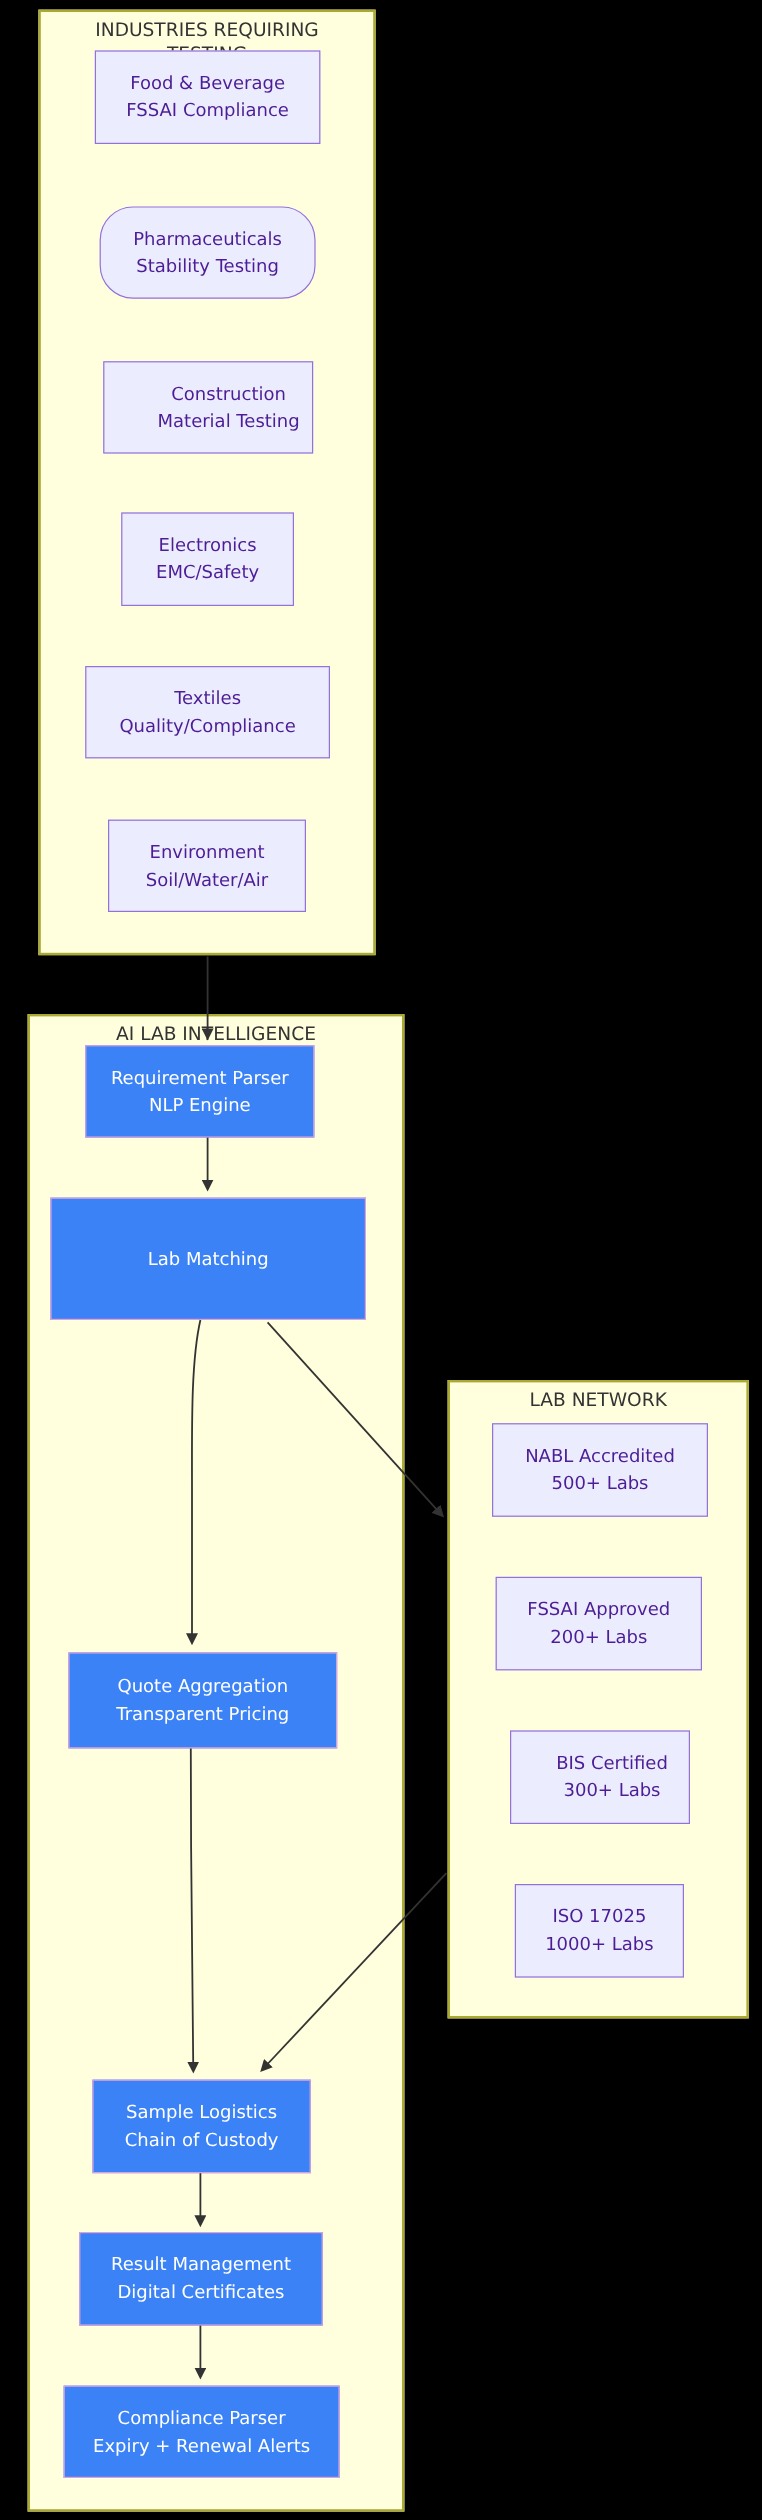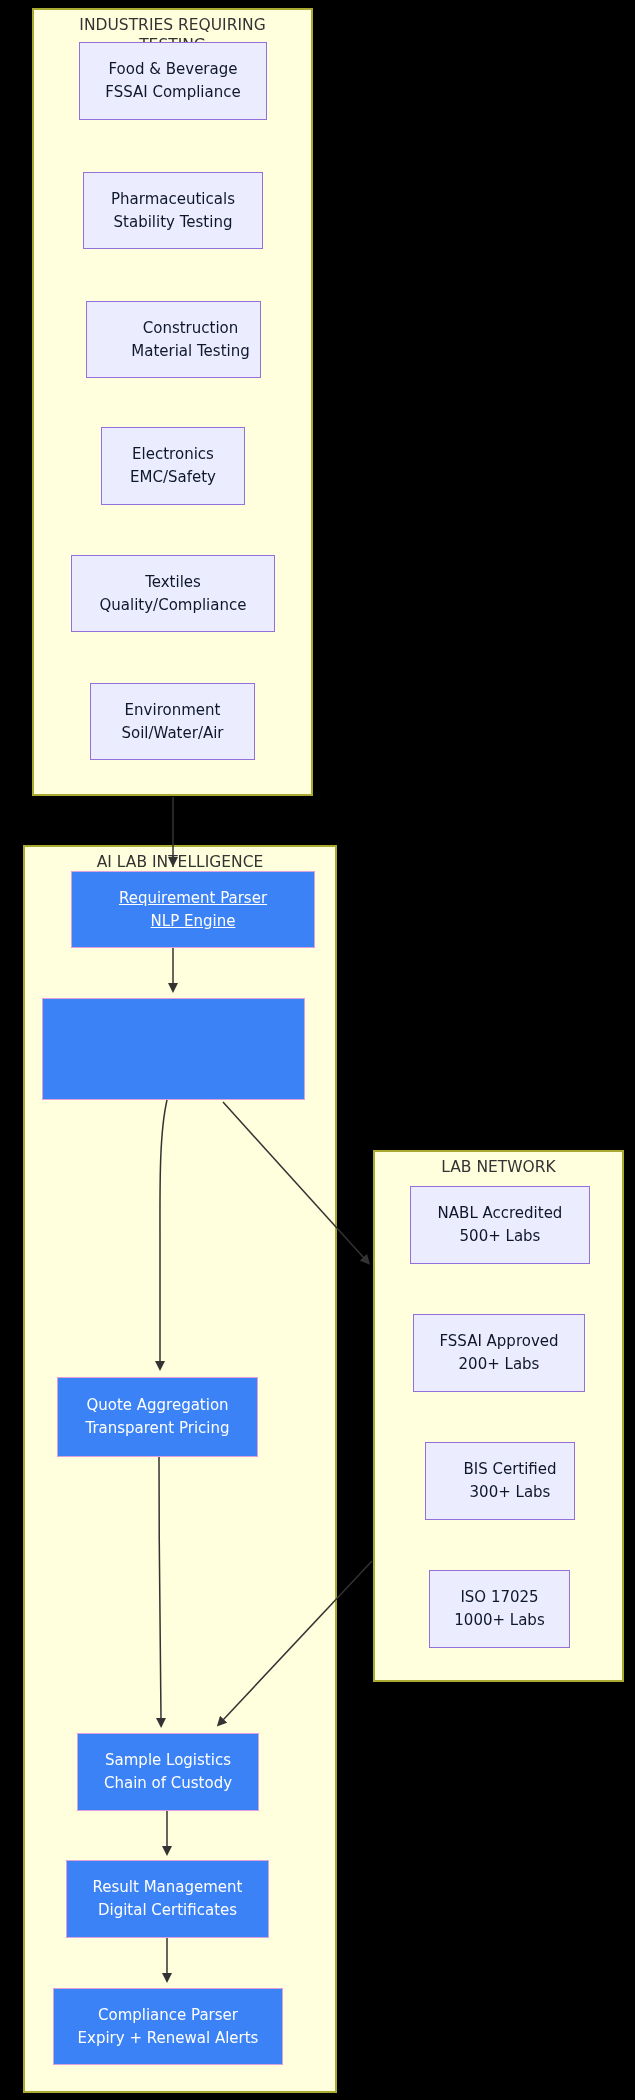--- a/index.html
+++ b/index.html
@@ -15,21 +15,21 @@
   }
   .cluster-title{
     position:absolute;top:5px;left:0;right:0;
     text-align:center;font-size:15.5px;line-height:20px;
     color:#333333;z-index:1;
   }
   .cluster-title .tspan{display:block;margin:0 auto;width:230px;}
   .node{
     position:absolute;box-sizing:border-box;z-index:2;
     display:flex;flex-direction:column;justify-content:center;
-    text-align:center;font-size:15px;line-height:23px;color:#0f172a;
+    text-align:center;font-size:15px;line-height:23px;color:#4c1d95;
   }
   .node.purple{background:#ECECFF;border:1.5px solid #9370DB;}
   .node.blue{background:#3B82F6;border:1.5px solid #DDA0DD;color:#ffffff;}
   .node span{display:block;}
   svg.edges{
     position:absolute;left:0;top:0;z-index:5;pointer-events:none;
   }
 </style>
 </head>
 <body>
@@ -50,21 +50,21 @@
   <div class="cluster-title">
     <span class="tspan">LAB NETWORK</span>
   </div>
 </div>
 
 <div class="node purple" style="left:79px;top:42px;width:188px;height:78px;">
   <span>Food &amp; Beverage</span>
   <span>FSSAI Compliance</span>
 </div>
 
-<div class="node purple" style="left:83px;top:172px;width:180px;height:77px;">
+<div class="node purple" style="left:83px;top:172px;width:180px;height:77px;border-radius:28px;">
   <span>Pharmaceuticals</span>
   <span>Stability Testing</span>
 </div>
 
 <div class="node purple" style="left:86px;top:301px;width:175px;height:77px;padding-left:34px;">
   <span>Construction</span>
   <span>Material Testing</span>
 </div>
 
 <div class="node purple" style="left:101px;top:427px;width:144px;height:78px;">
@@ -75,29 +75,30 @@
 <div class="node purple" style="left:71px;top:555px;width:204px;height:77px;">
   <span>Textiles</span>
   <span>Quality/Compliance</span>
 </div>
 
 <div class="node purple" style="left:90px;top:683px;width:165px;height:77px;">
   <span>Environment</span>
   <span>Soil/Water/Air</span>
 </div>
 
-<div class="node blue" style="left:71px;top:871px;width:244px;height:77px;text-decoration:underline;">
+<div class="node blue" style="left:71px;top:871px;width:191px;height:77px;">
   <span>Requirement Parser</span>
   <span>NLP Engine</span>
 </div>
 
 <div class="node blue" style="left:42px;top:998px;width:263px;height:102px;">
+  <span>Lab Matching</span>
 </div>
 
-<div class="node blue" style="left:57px;top:1377px;width:201px;height:80px;">
+<div class="node blue" style="left:57px;top:1377px;width:224px;height:80px;">
   <span>Quote Aggregation</span>
   <span>Transparent Pricing</span>
 </div>
 
 <div class="node blue" style="left:77px;top:1733px;width:182px;height:78px;">
   <span>Sample Logistics</span>
   <span>Chain of Custody</span>
 </div>
 
 <div class="node blue" style="left:66px;top:1860px;width:203px;height:78px;">

